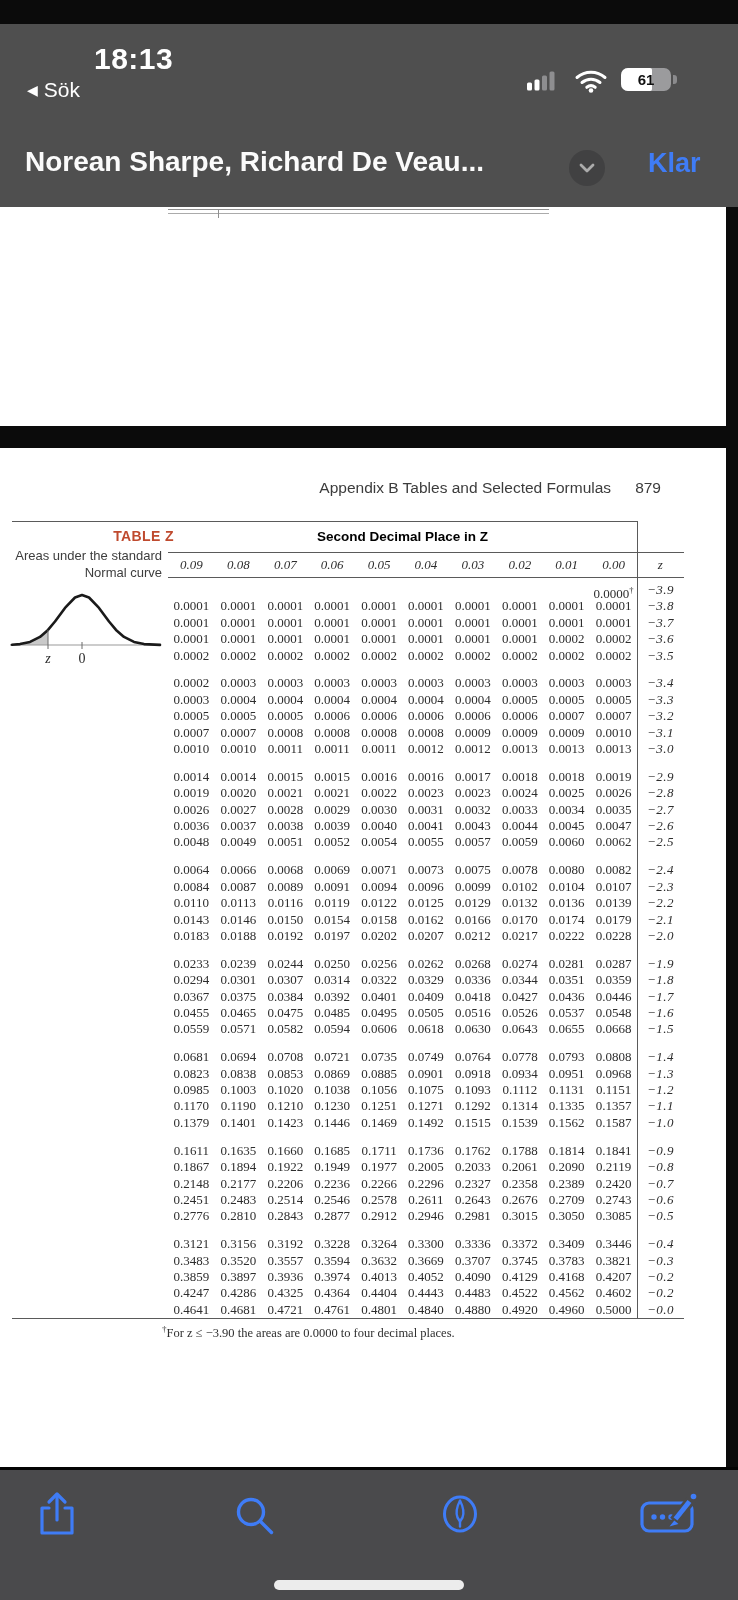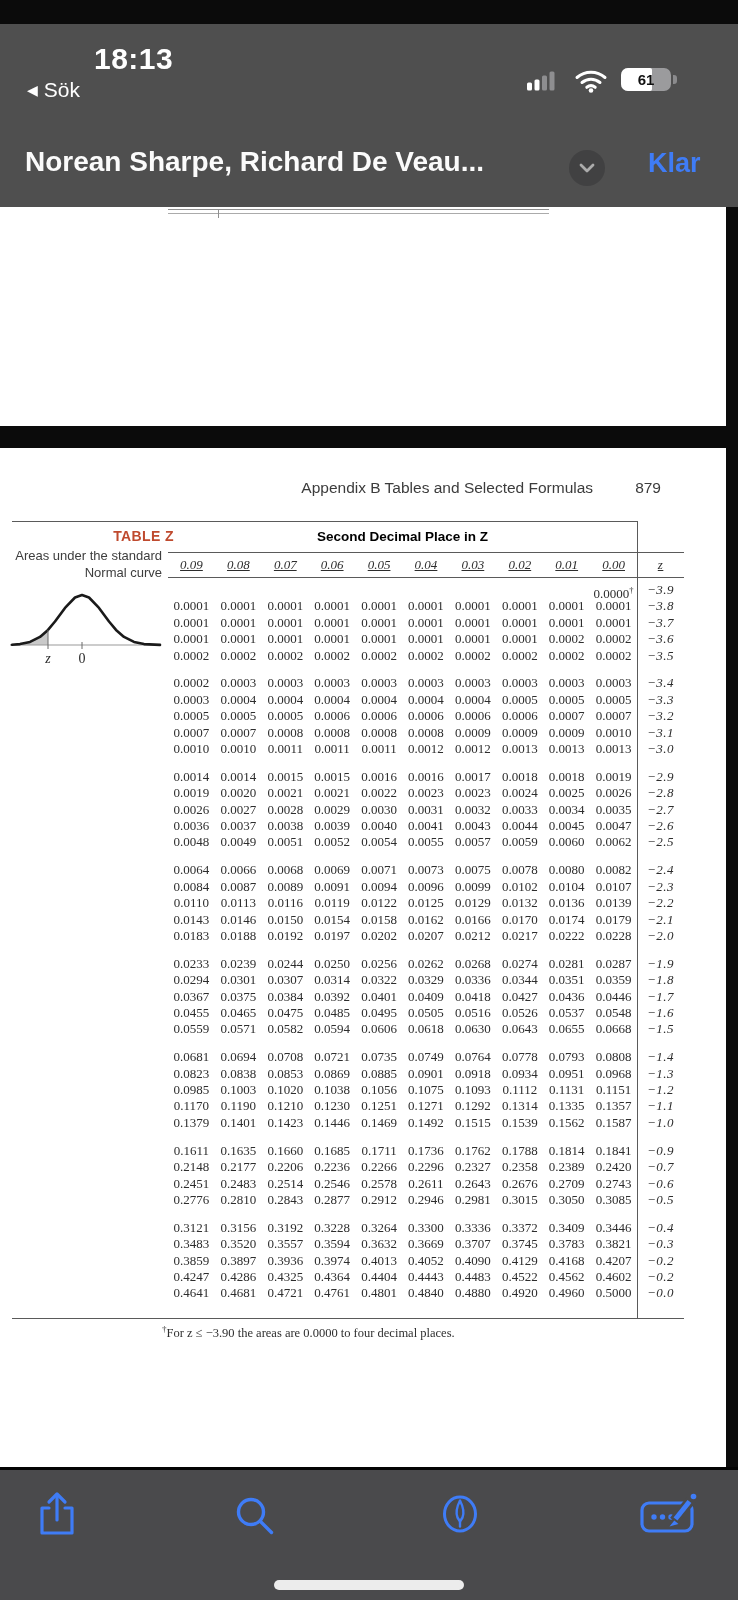--- a/index.html
+++ b/index.html
@@ -27,21 +27,21 @@
   
   .page-prev{position:absolute;top:183px;left:0;width:726px;height:219px;background:#fff;}
   .prev-rule{position:absolute;left:168px;top:2px;width:381px;height:3px;
              border-top:1px solid #8f8f8f;border-bottom:1px solid #ababab;}
   .prev-tick{position:absolute;left:218px;top:2px;width:1px;height:9px;background:#8f8f8f;}
   .gap-band{position:absolute;top:402px;left:0;width:738px;height:22px;background:#0b0b0b;}
   .right-strip{position:absolute;left:726px;top:183px;width:12px;height:1260px;background:#0b0b0b;}
 
   
   .page{position:absolute;top:424px;left:0;width:726px;height:1019px;background:#fff;}
-  .page-head{position:absolute;top:31px;right:65px;display:flex;gap:42px;align-items:baseline;
+  .page-head{position:absolute;top:31px;right:65px;display:flex;gap:24px;align-items:baseline;
              font-size:15.5px;color:#3c3c3c;}
 
   
   .ztable{position:absolute;left:12px;top:73px;width:672px;height:797px;font-family:"Liberation Serif",serif;}
   .rule{position:absolute;height:1px;background:#5a5a5a;}
   .r-top{left:0;top:0;width:625px;}
   .r-mid{left:156px;top:31px;width:516px;}
   .r-hdr{left:156px;top:56px;width:516px;}
   .r-bot{left:0;top:797px;width:672px;}
   .vline{position:absolute;left:625px;top:0;width:1px;height:797px;background:#5a5a5a;}
@@ -51,21 +51,21 @@
           font-family:"Liberation Sans",sans-serif;font-size:13.5px;font-weight:700;}
   .caption{position:absolute;left:0;top:27px;width:150px;text-align:right;
            font-family:"Liberation Sans",sans-serif;font-size:13px;color:#3d3d3d;line-height:16.5px;}
   .hdr-row{position:absolute;left:156px;top:33px;width:516px;display:flex;height:22px;line-height:22px;}
   .zbody{position:absolute;left:156px;top:61px;width:516px;}
   .zrow{display:flex;height:16.4px;line-height:16.4px;}
   .zgroup{margin-top:11.5px;}
   .zgroup:first-child{margin-top:0;}
   .zc{flex:1;text-align:center;font-size:13px;color:#2d2d2d;}
   .zcol{flex:0 0 47px;font-style:italic;letter-spacing:0.5px;}
-  .hdr-c{font-style:italic;color:#2d2d2d;text-decoration:underline;}
+  .hdr-c{font-style:italic;color:#2d2d2d;}
   .zc sup{font-size:8.5px;}
   .curve-wrap{position:absolute;left:-2px;top:62px;}
   .footnote{position:absolute;left:162px;top:876px;font-family:"Liberation Serif",serif;
             font-size:12.5px;color:#2e2e2e;}
   .footnote sup{font-size:9px;}
 
   
   .toolbar{position:absolute;top:1443px;left:0;width:738px;height:157px;background:#4a4a4c;border-top:3px solid #030303;box-sizing:border-box;}
   .tb-btn{position:absolute;width:56px;height:52px;display:flex;align-items:center;justify-content:center;}
   .home{position:absolute;left:274px;top:110px;width:190px;height:10px;border-radius:5px;background:#ececec;}
@@ -571,20 +571,33 @@
               <span class="zc">0.1685</span>
               <span class="zc">0.1711</span>
               <span class="zc">0.1736</span>
               <span class="zc">0.1762</span>
               <span class="zc">0.1788</span>
               <span class="zc">0.1814</span>
               <span class="zc">0.1841</span>
               <span class="zc zcol">−0.9</span>
             </div>
             <div class="zrow">
+              <span class="zc">0.1867</span>
+              <span class="zc">0.1894</span>
+              <span class="zc">0.1922</span>
+              <span class="zc">0.1949</span>
+              <span class="zc">0.1977</span>
+              <span class="zc">0.2005</span>
+              <span class="zc">0.2033</span>
+              <span class="zc">0.2061</span>
+              <span class="zc">0.2090</span>
+              <span class="zc">0.2119</span>
+              <span class="zc zcol">−0.8</span>
+            </div>
+            <div class="zrow">
               <span class="zc">0.2148</span>
               <span class="zc">0.2177</span>
               <span class="zc">0.2206</span>
               <span class="zc">0.2236</span>
               <span class="zc">0.2266</span>
               <span class="zc">0.2296</span>
               <span class="zc">0.2327</span>
               <span class="zc">0.2358</span>
               <span class="zc">0.2389</span>
               <span class="zc">0.2420</span>

